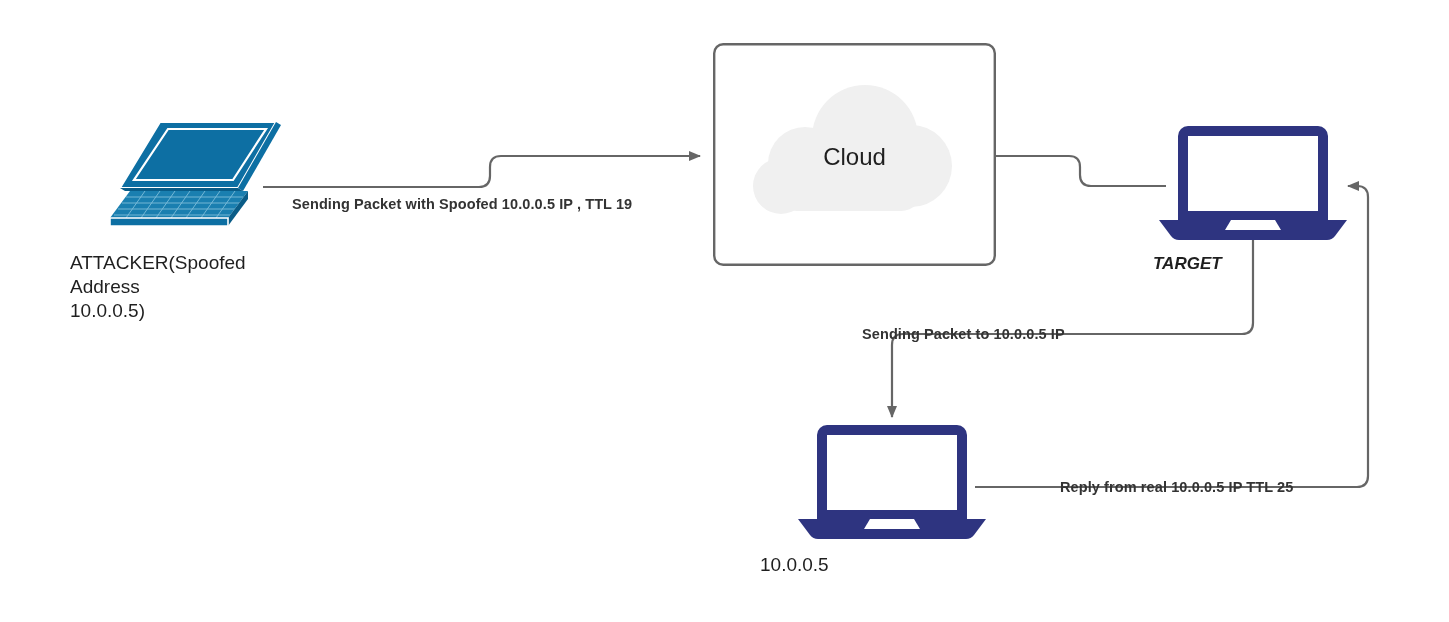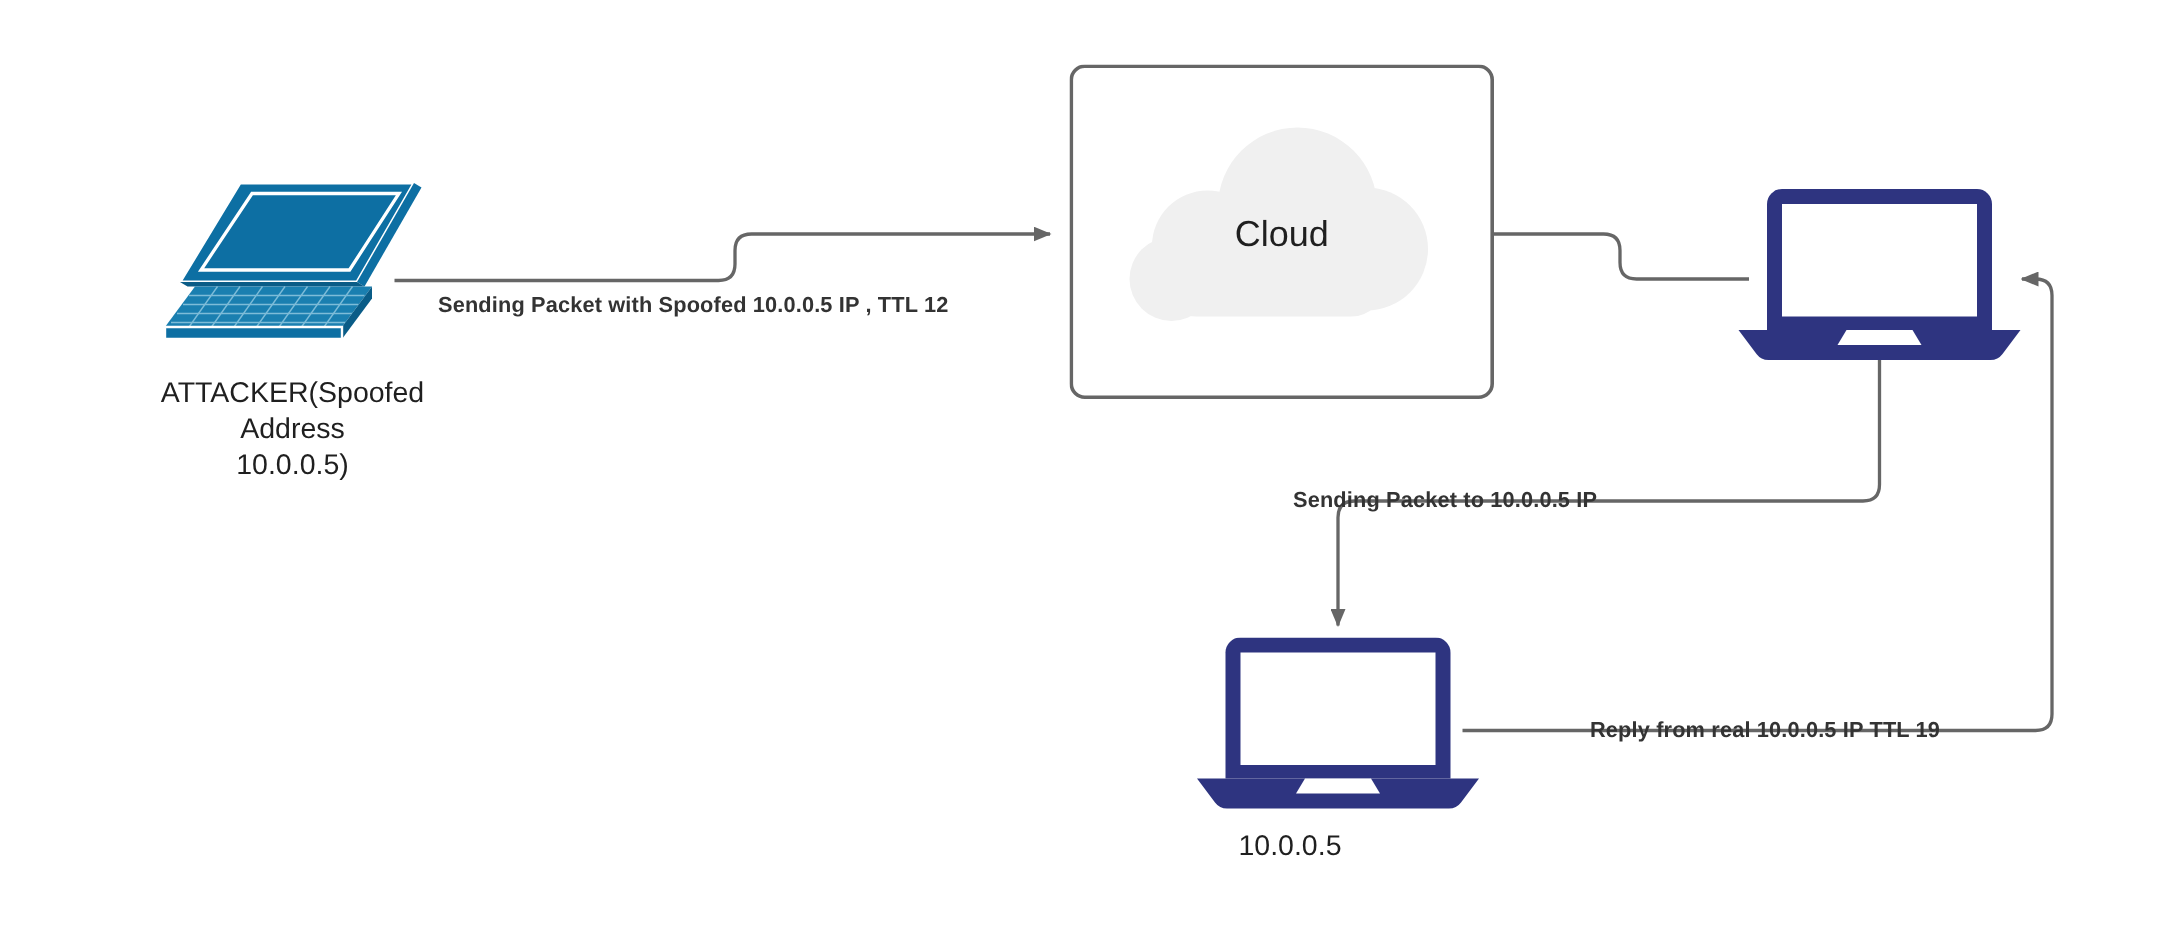--- a/index.html
+++ b/index.html
@@ -22,21 +22,20 @@
     left: 0;
     top: 0;
     width: 1449px;
     height: 622px;
   }
   .node {
     position: absolute;
   }
   .node-label {
     position: absolute;
-    text-align: center;
     color: #1f1f1f;
     font-size: 19px;
     line-height: 24px;
     white-space: pre-line;
   }
   .node-label.bold-italic {
     font-weight: bold;
     font-style: italic;
     font-size: 17px;
   }
@@ -134,30 +133,31 @@
   <div class="cloud-box-label" style="left:713px; top:143px; width:283px; text-align:center;">Cloud</div>
 
   <div class="node" style="left:1155px; top:126px; width:196px; height:118px;">
     <svg width="196" height="118" viewBox="0 0 196 118" xmlns="http://www.w3.org/2000/svg">
       <path d="M23,10 a10,10 0 0 1 10,-10 h130 a10,10 0 0 1 10,10 v84 h-150 z" fill="#2e3480"></path>
       <rect x="33" y="10" width="130" height="75" fill="#ffffff"></rect>
       <path d="M4,94 h188 a0,0 0 0 1 0,0 l-12,16 a10,10 0 0 1 -8,4 h-148 a10,10 0 0 1 -8,-4 z" fill="#2e3480"></path>
       <path d="M76,94 h44 l6,10 h-56 z" fill="#ffffff"></path>
     </svg>
   </div>
+  <div class="node-label bold-italic" style="left:1153px; top:252px; width:200px;">TARGET</div>
 
   <div class="node" style="left:796px; top:425px; width:192px; height:118px;">
     <svg width="192" height="118" viewBox="0 0 192 118" xmlns="http://www.w3.org/2000/svg">
       <path d="M21,10 a10,10 0 0 1 10,-10 h130 a10,10 0 0 1 10,10 v84 h-150 z" fill="#2e3480"></path>
       <rect x="31" y="10" width="130" height="75" fill="#ffffff"></rect>
       <path d="M2,94 h188 a0,0 0 0 1 0,0 l-12,16 a10,10 0 0 1 -8,4 h-148 a10,10 0 0 1 -8,-4 z" fill="#2e3480"></path>
       <path d="M74,94 h44 l6,10 h-56 z" fill="#ffffff"></path>
     </svg>
   </div>
   <div class="node-label" style="left:760px; top:553px; width:200px;">10.0.0.5</div>
 
-  <div class="edge-label" style="left:292px; top:196px;">Sending Packet with Spoofed 10.0.0.5 IP , TTL 12</div>
+  <div class="edge-label" style="left:292px; top:196px;">Sending Packet with Spoofed 10.0.0.5 IP , TTL 19</div>
 
   <div class="edge-label" style="left:862px; top:326px;">Sending Packet to 10.0.0.5 IP</div>
 
-  <div class="edge-label" style="left:1060px; top:479px;">Reply from real 10.0.0.5 IP TTL 19</div>
+  <div class="edge-label" style="left:1060px; top:479px;">Reply from real 10.0.0.5 IP TTL 25</div>
 
 </div>
 
 </body></html>

